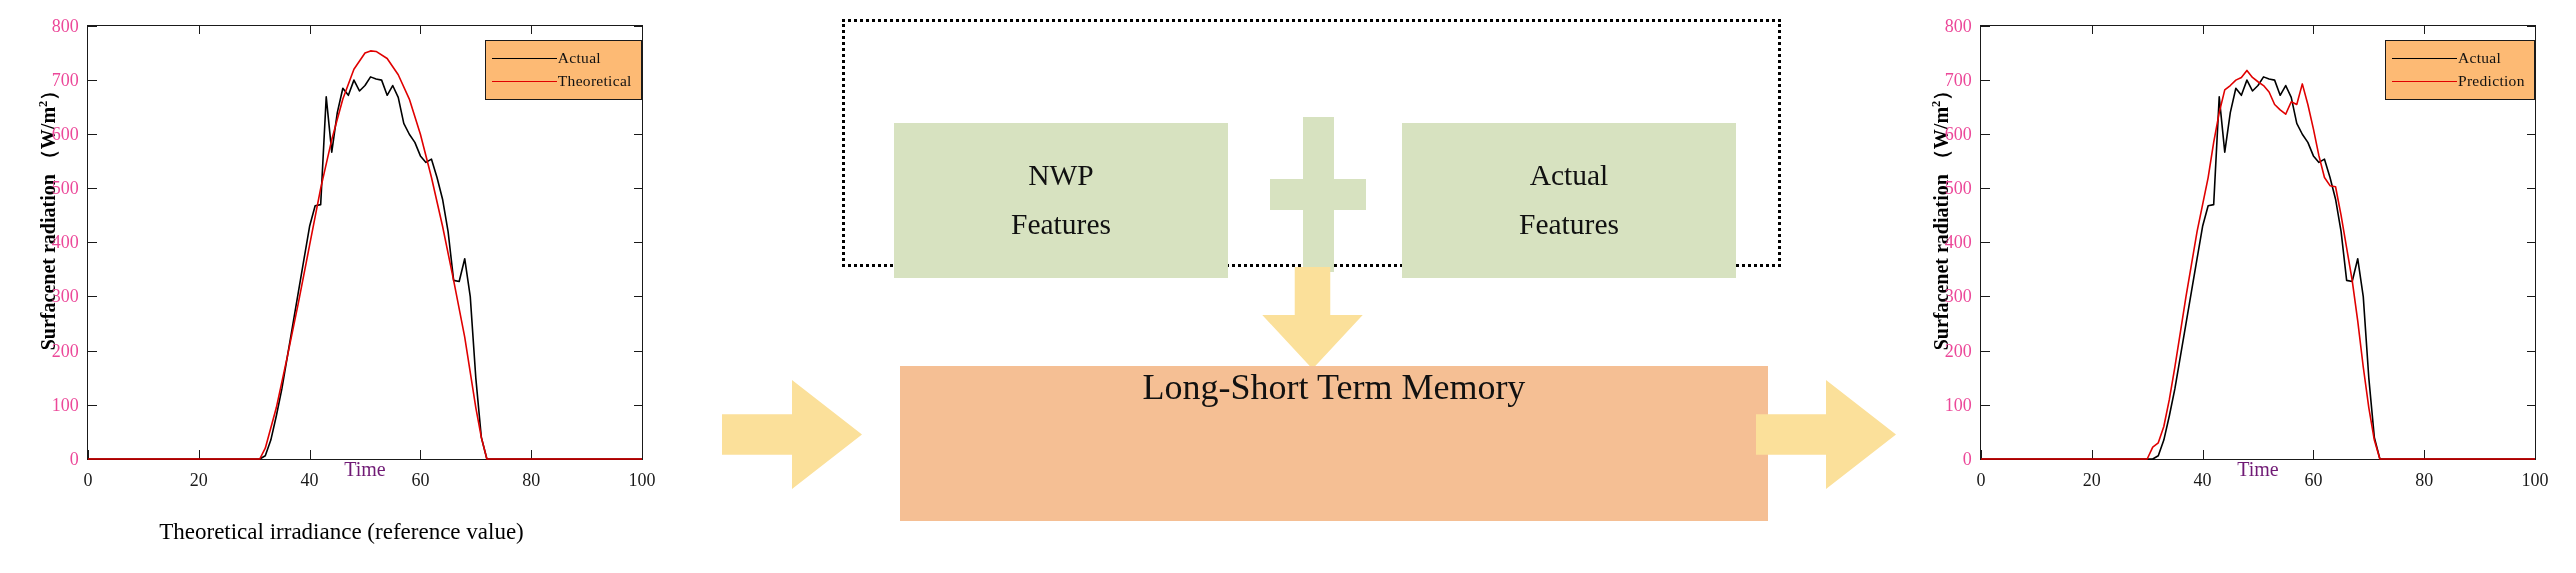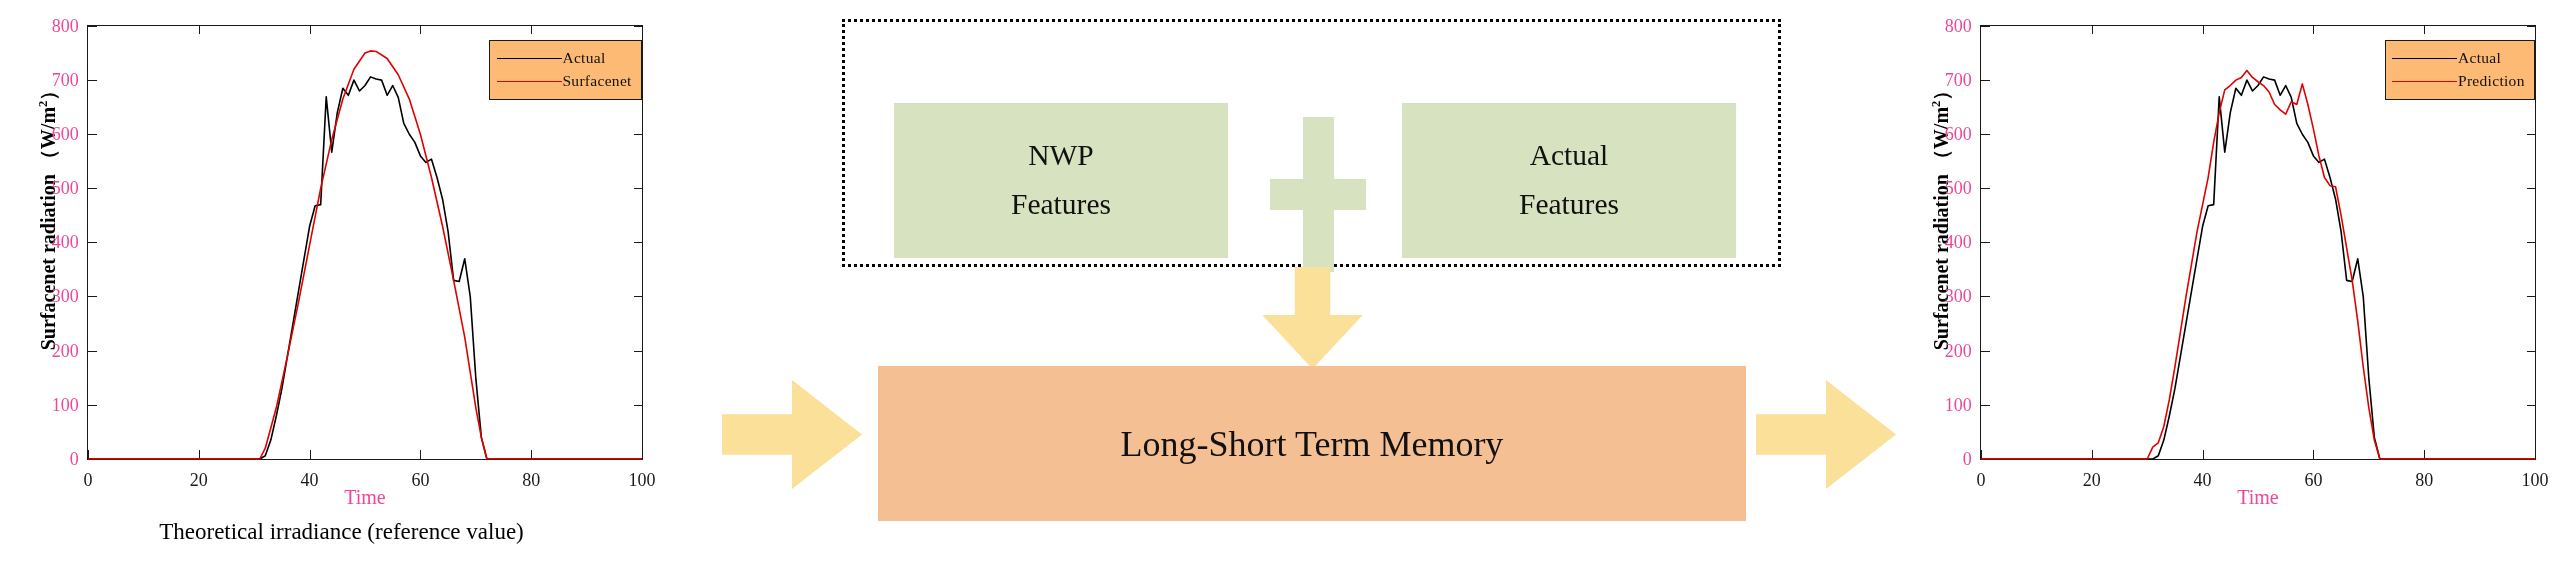--- a/index.html
+++ b/index.html
@@ -22,55 +22,55 @@
   .axes{position:absolute;left:87px;top:17px;width:556px;height:435px;
         border:1.2px solid #1a1a1a;box-sizing:border-box;background:#fff;}
   .ytick{position:absolute;right:100%;transform:translateY(-50%);
          padding-right:9.3px;font-size:18px;color:#ec4899;white-space:nowrap;}
   .ytickmark{position:absolute;left:0;width:8.5px;height:0;border-top:1.2px solid #1a1a1a;}
   .ytickmark.r{left:auto;right:0;}
   .xtick{position:absolute;top:100%;transform:translateX(-50%);
          padding-top:11px;font-size:18px;color:#1a1a1a;white-space:nowrap;}
   .xtickmark{position:absolute;bottom:0;height:8.5px;width:0;border-left:1.2px solid #1a1a1a;}
   .xtickmark.t{bottom:auto;top:0;}
-  .xlabel{position:absolute;left:87px;width:556px;top:478px;text-align:center;
-          font-size:20px;color:#ec4899;font-family:"Liberation Serif",serif;}
+  .xlabel{position:absolute;left:87px;width:556px;top:450px;text-align:center;
+          font-size:20px;color:#701a75;font-family:"Liberation Serif",serif;}
 
   .legend{position:absolute;right:0;top:14px;border:1.2px solid #1a1a1a;
           background:#fdba74;padding:6.2px 9.3px 6.2px 6.2px;font-family:Liberation Serif, serif;}
   .legend-row{display:flex;align-items:center;height:23px;}
   .legend-line{width:65px;height:0;border-top:1.4px solid #000;margin-right:0.8px;}
   .legend-line.red{border-top-color:#e00000;}
   .legend-text{font-size:15.5px;color:#111;white-space:nowrap;letter-spacing:0.3px;}
 
   .caption{position:absolute;top:519px;width:683px;left:0;text-align:center;
            font-size:23px;color:#000;font-family:"Liberation Serif",serif;}
 
   svg.series{position:absolute;left:0;top:0;width:100%;height:100%;overflow:visible;}
 
   
   .dashed-box{position:absolute;left:842px;top:18.6px;width:939px;height:248px;
               border:3.1px dotted #000;box-sizing:border-box;background:#fff;}
   .cf-title{position:absolute;left:0;right:0;top:20px;text-align:center;
             font-size:29.5px;color:#111;font-family:"Liberation Serif",serif;}
-  .green-box{position:absolute;top:81px;width:334px;height:155px;
+  .green-box{position:absolute;top:101px;width:334px;height:155px;
              background:#d7e2c0;display:flex;flex-direction:column;
              align-items:center;justify-content:center;gap:20px;}
   .green-box.a{left:49px;}
   .green-box.b{left:557px;}
   .green-box span{font-size:29.5px;color:#111;font-family:"Liberation Serif",serif;line-height:1;}
 
   .plus{position:absolute;left:425px;top:134px;width:96px;height:78px;}
   .plus:before,.plus:after{content:"";position:absolute;background:#d7e2c0;}
   .plus:before{left:33px;top:-39px;width:31px;height:155px;}
   .plus:after{left:0;top:23px;width:96px;height:31px;}
 
   .down-arrow{position:absolute;left:1262px;top:267px;width:101px;height:102px;}
-  .lstm-box{position:absolute;left:878px;top:366px;width:868px;height:155px;
-            background:#f5bf94;display:flex;align-items:center;justify-content:center;}
+  .lstm-box{position:absolute;left:900px;top:366px;width:868px;height:155px;
+            background:#f5bf94;display:flex;align-items:flex-start;justify-content:center;}
   .lstm-box span{font-size:36px;color:#111;font-family:"Liberation Serif",serif;}
 
   .h-arrow{position:absolute;top:380px;width:140px;height:109px;}
   .h-arrow.a{left:722px;}
   .h-arrow.b{left:1756px;}
 </style>
 </head>
 <body>
 
 <div class="stage">
@@ -134,21 +134,21 @@
             <polyline points="0.00,1000.00 310.00,1000.00 320.00,975.00 340.00,881.25 360.00,762.50 380.00,637.50 400.00,506.25 420.00,375.00 440.00,262.50 460.00,168.75 480.00,100.00 500.00,62.50 510.00,57.50 520.00,58.75 540.00,75.00 560.00,112.50 580.00,168.75 600.00,250.00 620.00,350.00 640.00,462.50 660.00,587.50 680.00,718.75 700.00,881.25 710.00,950.00 720.00,1000.00 1000.00,1000.00" fill="none" stroke="#e00000" stroke-width="1.6" vector-effect="non-scaling-stroke" stroke-linejoin="round"></polyline>
           </svg>
 
         <div class="legend">
           <div class="legend-row">
             <span class="legend-line"></span>
             <span class="legend-text">Actual</span>
           </div>
           <div class="legend-row">
             <span class="legend-line red"></span>
-            <span class="legend-text">Surfacenet</span>
+            <span class="legend-text">Theoretical</span>
           </div>
         </div>
       </div>
 
       <div class="xlabel">Time</div>
     </div>
     <div class="caption">Theoretical irradiance (reference value)</div>
   </div>
 
   <div class="dashed-box">

